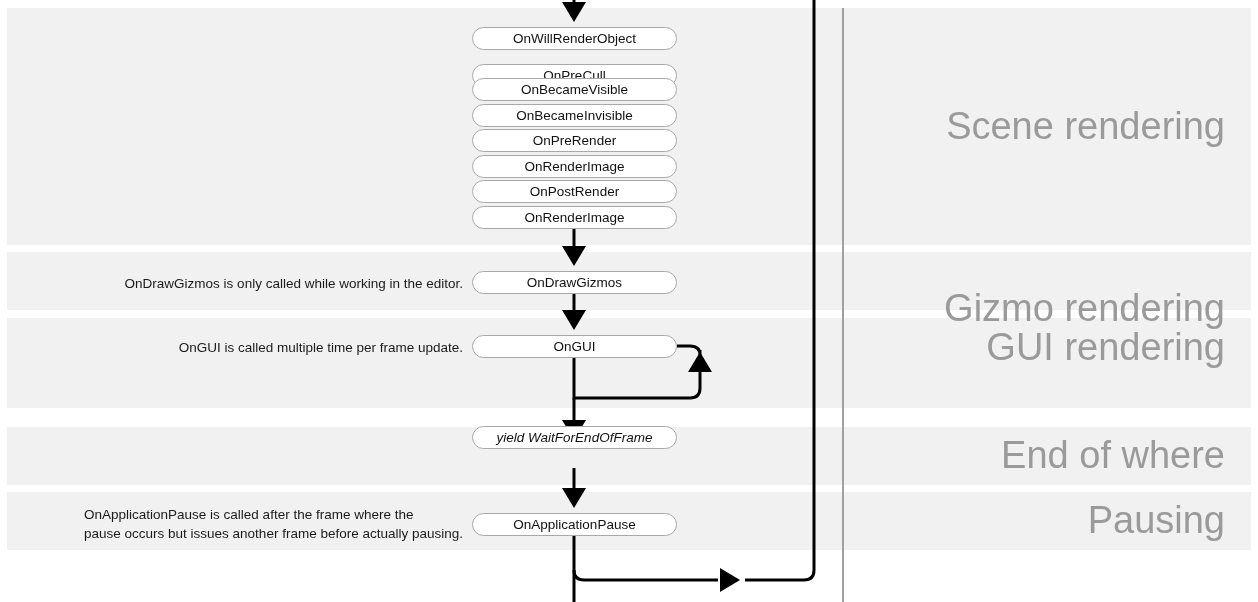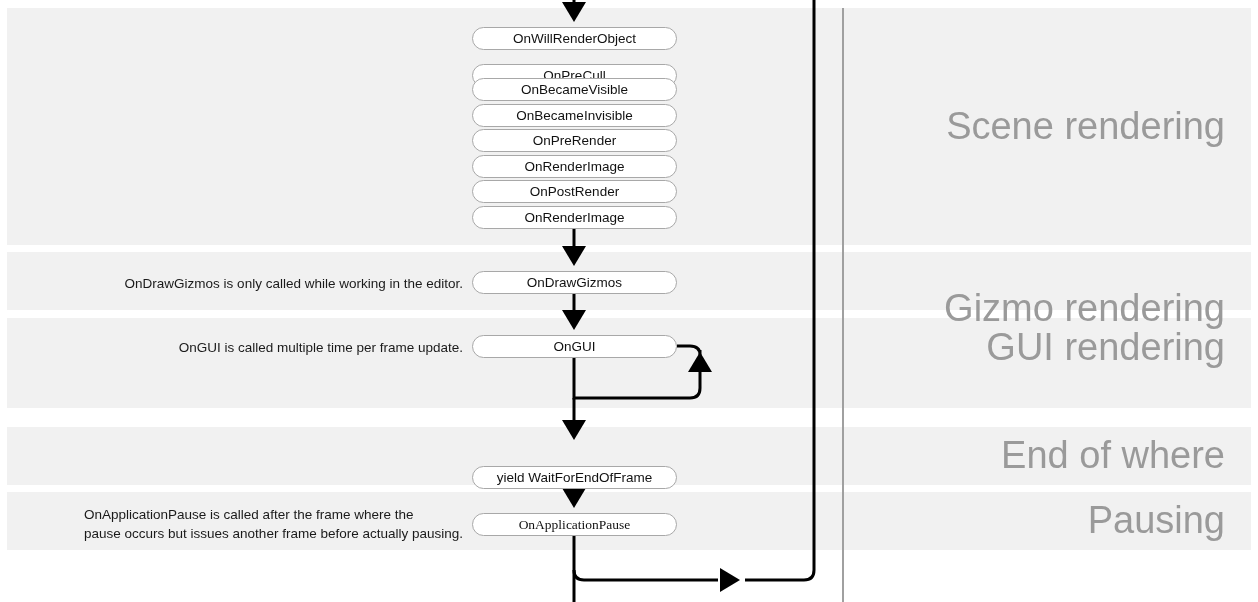--- a/index.html
+++ b/index.html
@@ -136,22 +136,22 @@
       <div class="msgbox" style="top: 27px;">OnWillRenderObject</div>
       <div class="msgbox" style="top: 64px;">OnPreCull</div>
       <div class="msgbox" style="top: 78px;">OnBecameVisible</div>
       <div class="msgbox" style="top: 104px;">OnBecameInvisible</div>
       <div class="msgbox" style="top: 129px;">OnPreRender</div>
       <div class="msgbox" style="top: 155px;">OnRenderImage</div>
       <div class="msgbox" style="top: 180px;">OnPostRender</div>
       <div class="msgbox" style="top: 206px;">OnRenderImage</div>
       <div class="msgbox" style="top: 271px;">OnDrawGizmos</div>
       <div class="msgbox" style="top: 335px;">OnGUI</div>
-      <div class="msgbox" style="top: 466px;">yield WaitForEndOfFrame</div>
-      <div class="msgbox" style="top: 513px; font-family: Liberation Serif, serif;">OnApplicationPause</div>
+      <div class="msgbox" style="top: 426px; font-style: italic;">yield WaitForEndOfFrame</div>
+      <div class="msgbox" style="top: 513px;">OnApplicationPause</div>
     </div>
 
   <div id="notes">
       <div class="note" style="top: 274px;">OnDrawGizmos is only called while working in the editor.</div>
       <div class="note" style="top: 338px;">OnGUI is called multiple time per frame update.</div>
       <div class="note" style="top: 505px;">OnApplicationPause is called after the frame where the
 pause occurs but issues another frame before actually pausing.</div>
     </div>
 
   <div id="labels">

